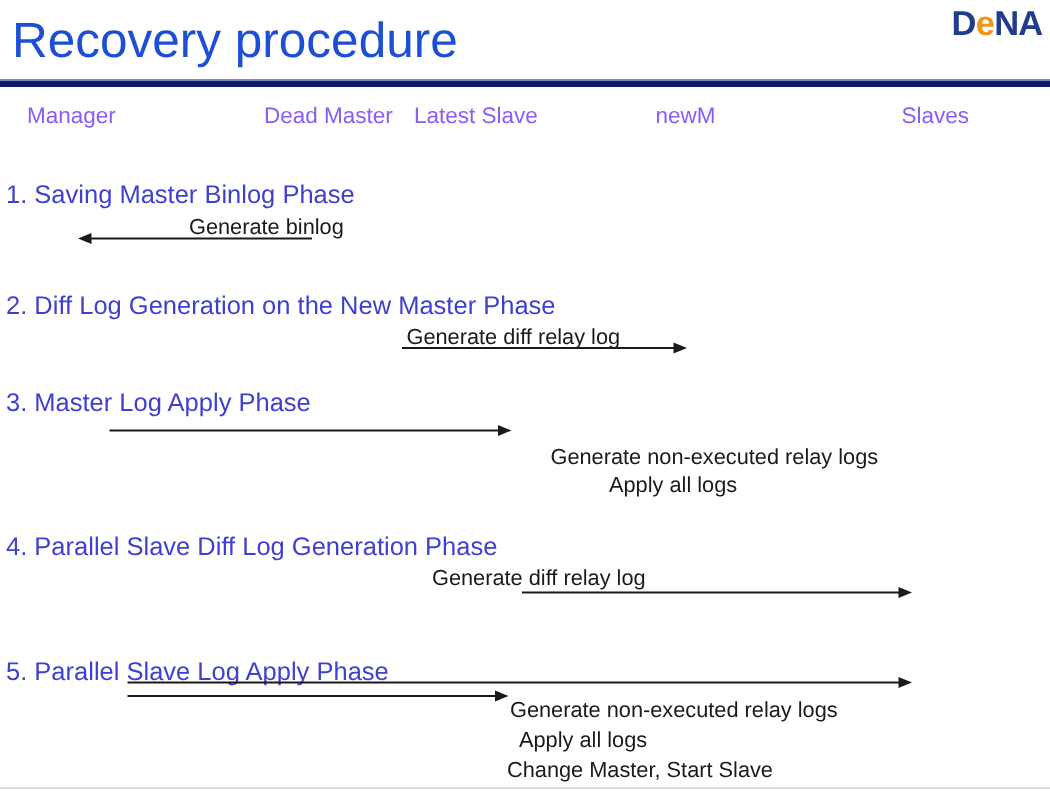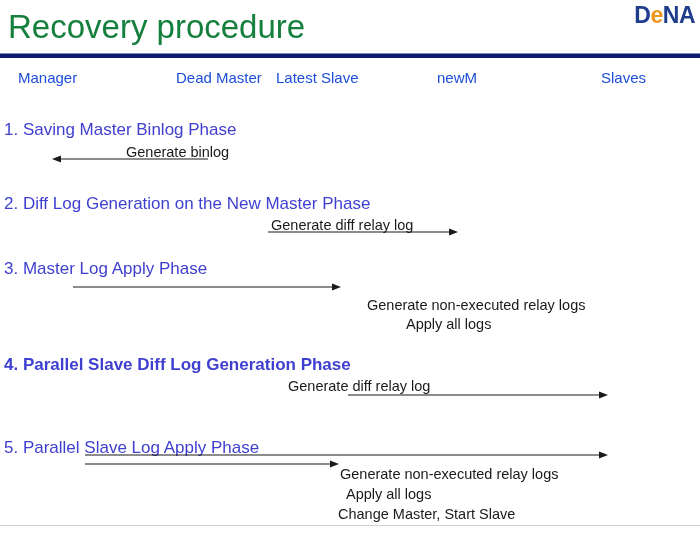--- a/index.html
+++ b/index.html
@@ -18,21 +18,21 @@
 
   
   #slide-title {
     position: absolute;
     left: 8px;
     top: 4px;
     font-size: 33px;
     font-weight: 400;
     letter-spacing: 0px;
     line-height: 46px;
-    color: #15803d;
+    color: #1d4ed8;
     white-space: nowrap;
   }
 
   #logo {
     position: absolute;
     right: 5px;
     top: 2px;
     font-size: 23px;
     font-weight: bold;
     letter-spacing: -0.5px;
@@ -62,21 +62,21 @@
     height: 1px;
     background: #d0d0d0;
   }
 
   
   .actor {
     position: absolute;
     top: 68px;
     font-size: 15px;
     line-height: 20px;
-    color: #1d4ed8;
+    color: #8b5cf6;
     white-space: nowrap;
   }
 
   
   .phase-heading {
     position: absolute;
     font-size: 17px;
     line-height: 19px;
     color: #4040d0;
     white-space: nowrap;
@@ -135,21 +135,21 @@
 <div class="phase-heading" style="left:4px; top:259px;">3. Master Log Apply Phase</div>
 <div class="arrow" style="left:73px; top:282px; width:268px;">
   <svg width="268" height="11" viewBox="0 0 268 11">
     <line x1="0" y1="5" x2="261" y2="5" stroke="#1a1a1a" stroke-width="1.2"></line>
     <polygon points="268,5 259,1.4 259,8.6" fill="#1a1a1a"></polygon>
   </svg>
 </div>
 <div class="label" style="left:367px; top:296px;">Generate non-executed relay logs</div>
 <div class="label" style="left:406px; top:315px;">Apply all logs</div>
 
-<div class="phase-heading" style="left:4px; top:355px;font-weight:bold;">4. Parallel Slave Diff Log Generation Phase</div>
+<div class="phase-heading" style="left:4px; top:355px;">4. Parallel Slave Diff Log Generation Phase</div>
 <div class="label" style="left:288px; top:377px;">Generate diff relay log</div>
 <div class="arrow" style="left:348px; top:390px; width:260px;">
   <svg width="260" height="11" viewBox="0 0 260 11">
     <line x1="0" y1="5" x2="253" y2="5" stroke="#1a1a1a" stroke-width="1.2"></line>
     <polygon points="260,5 251,1.4 251,8.6" fill="#1a1a1a"></polygon>
   </svg>
 </div>
 
 <div class="phase-heading" style="left:4px; top:438px;">5. Parallel Slave Log Apply Phase</div>
 <div class="arrow" style="left:85px; top:450px; width:523px;">

